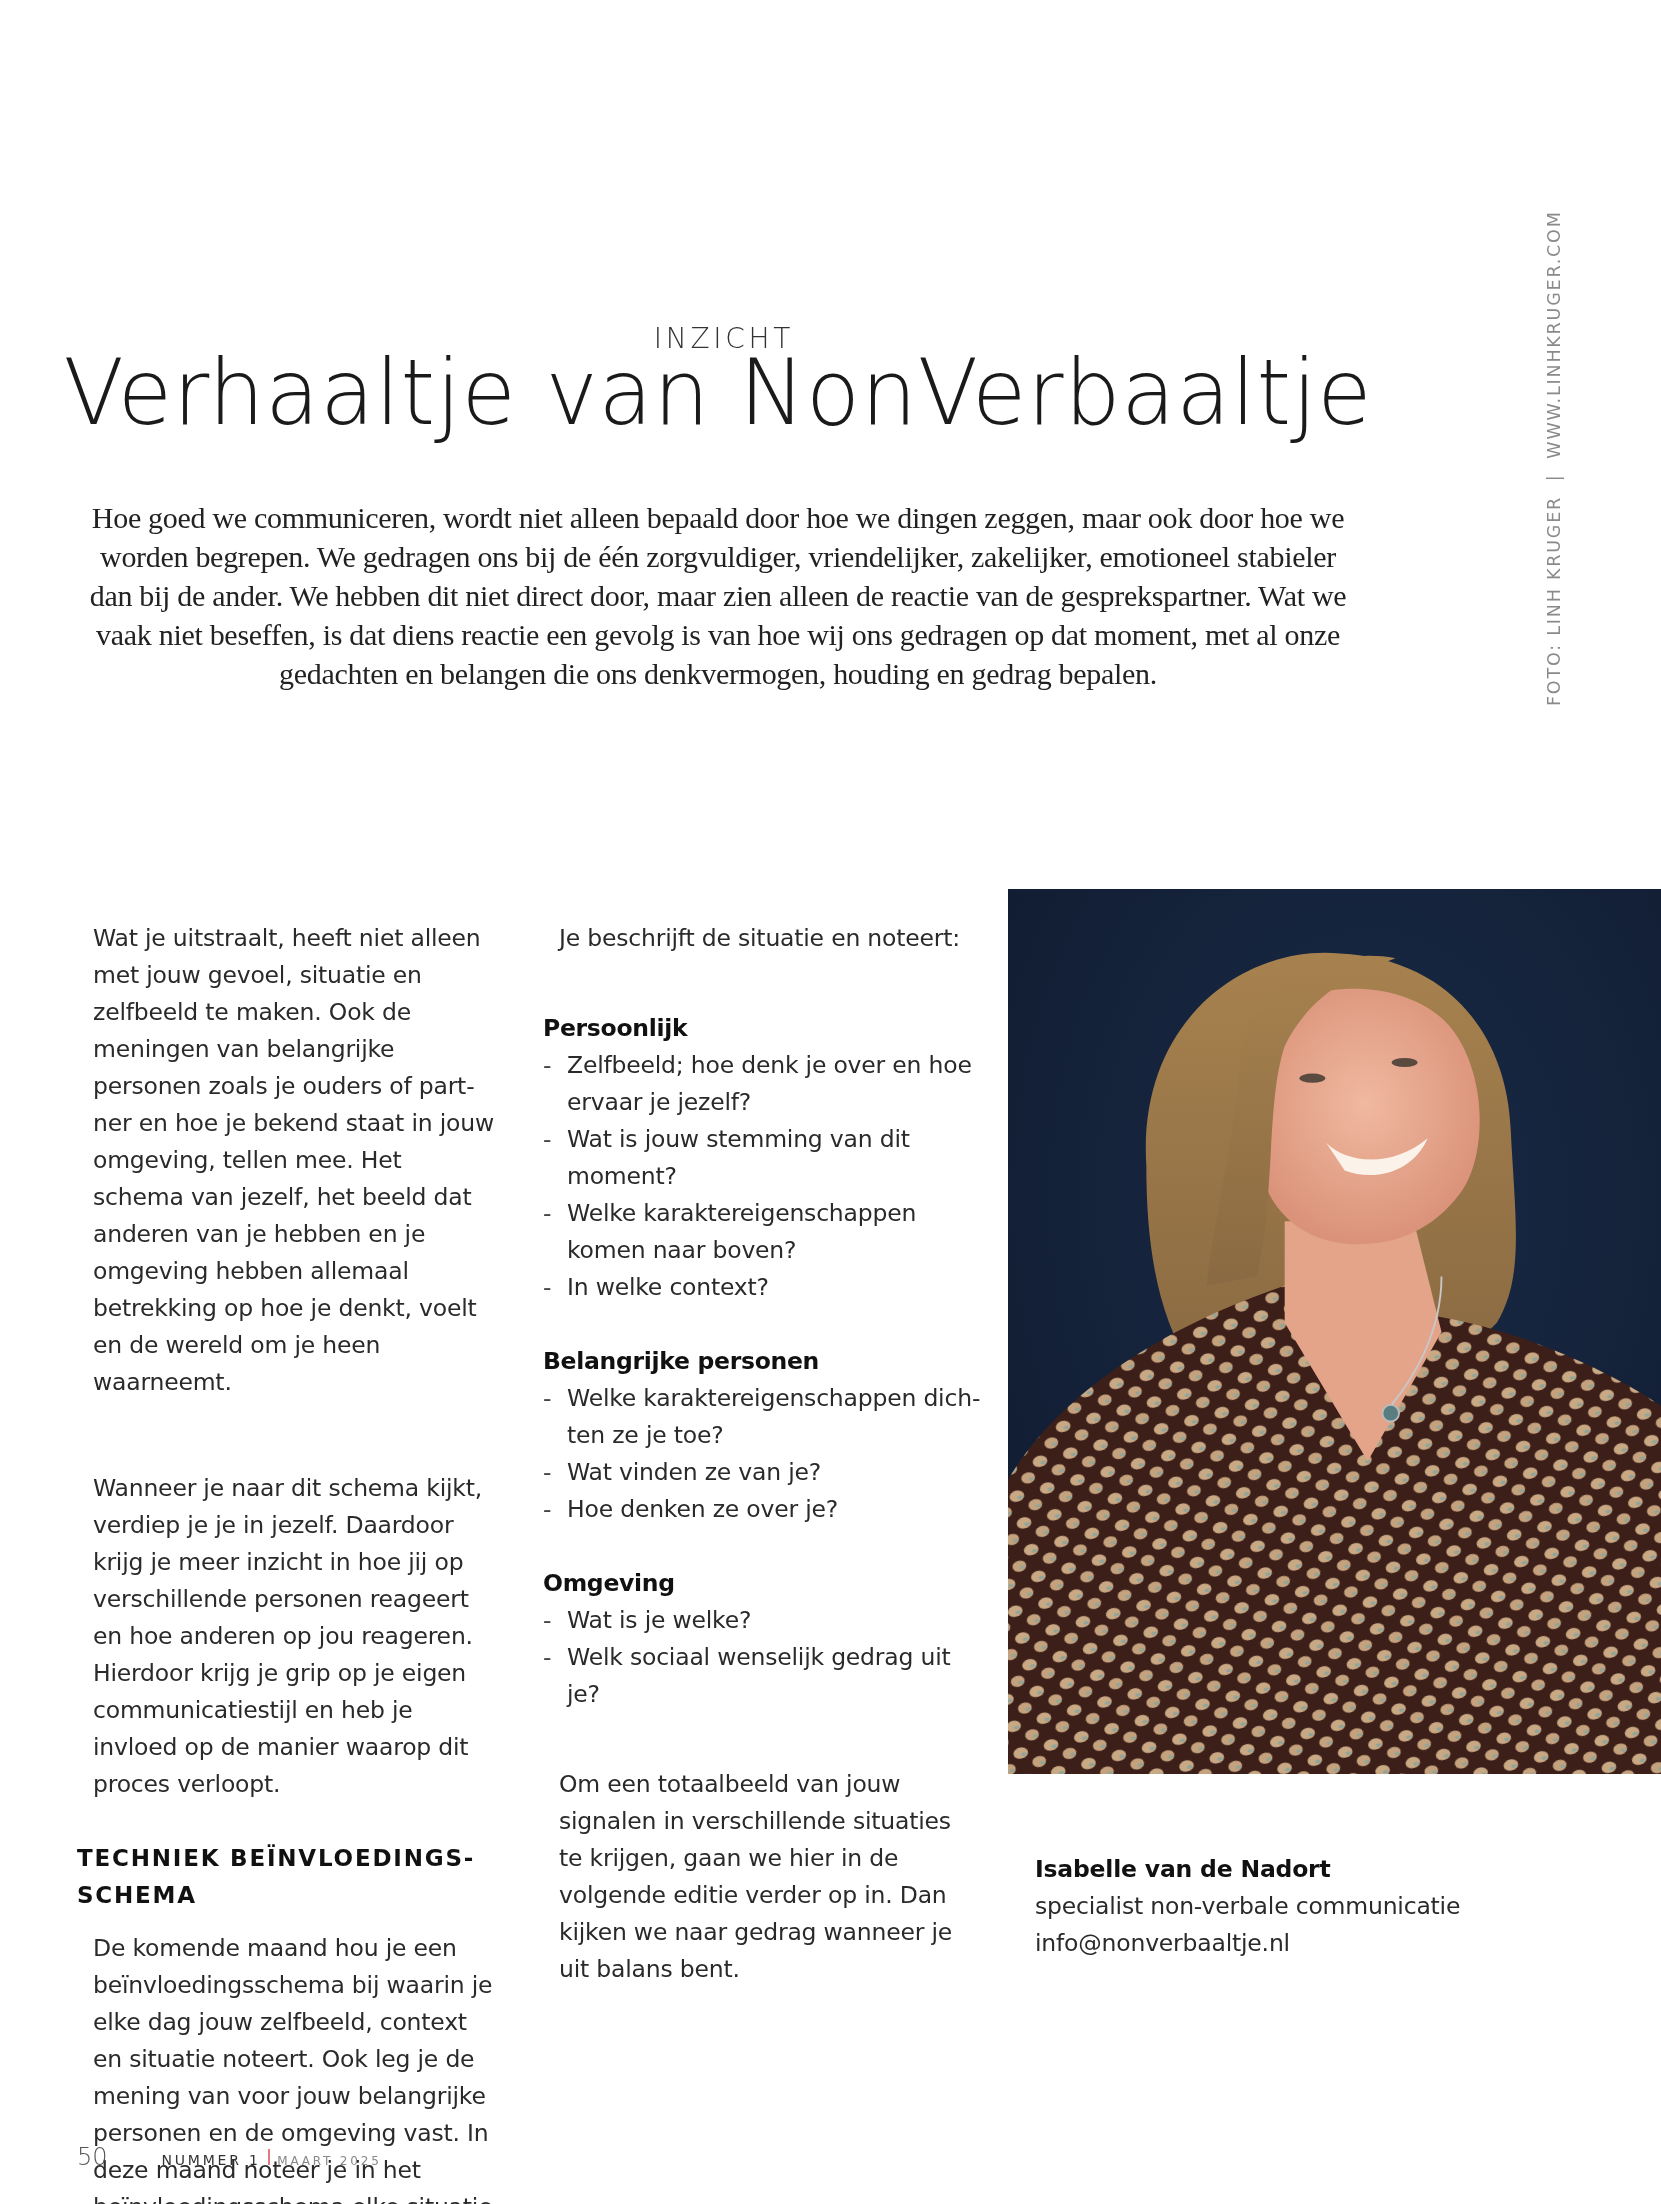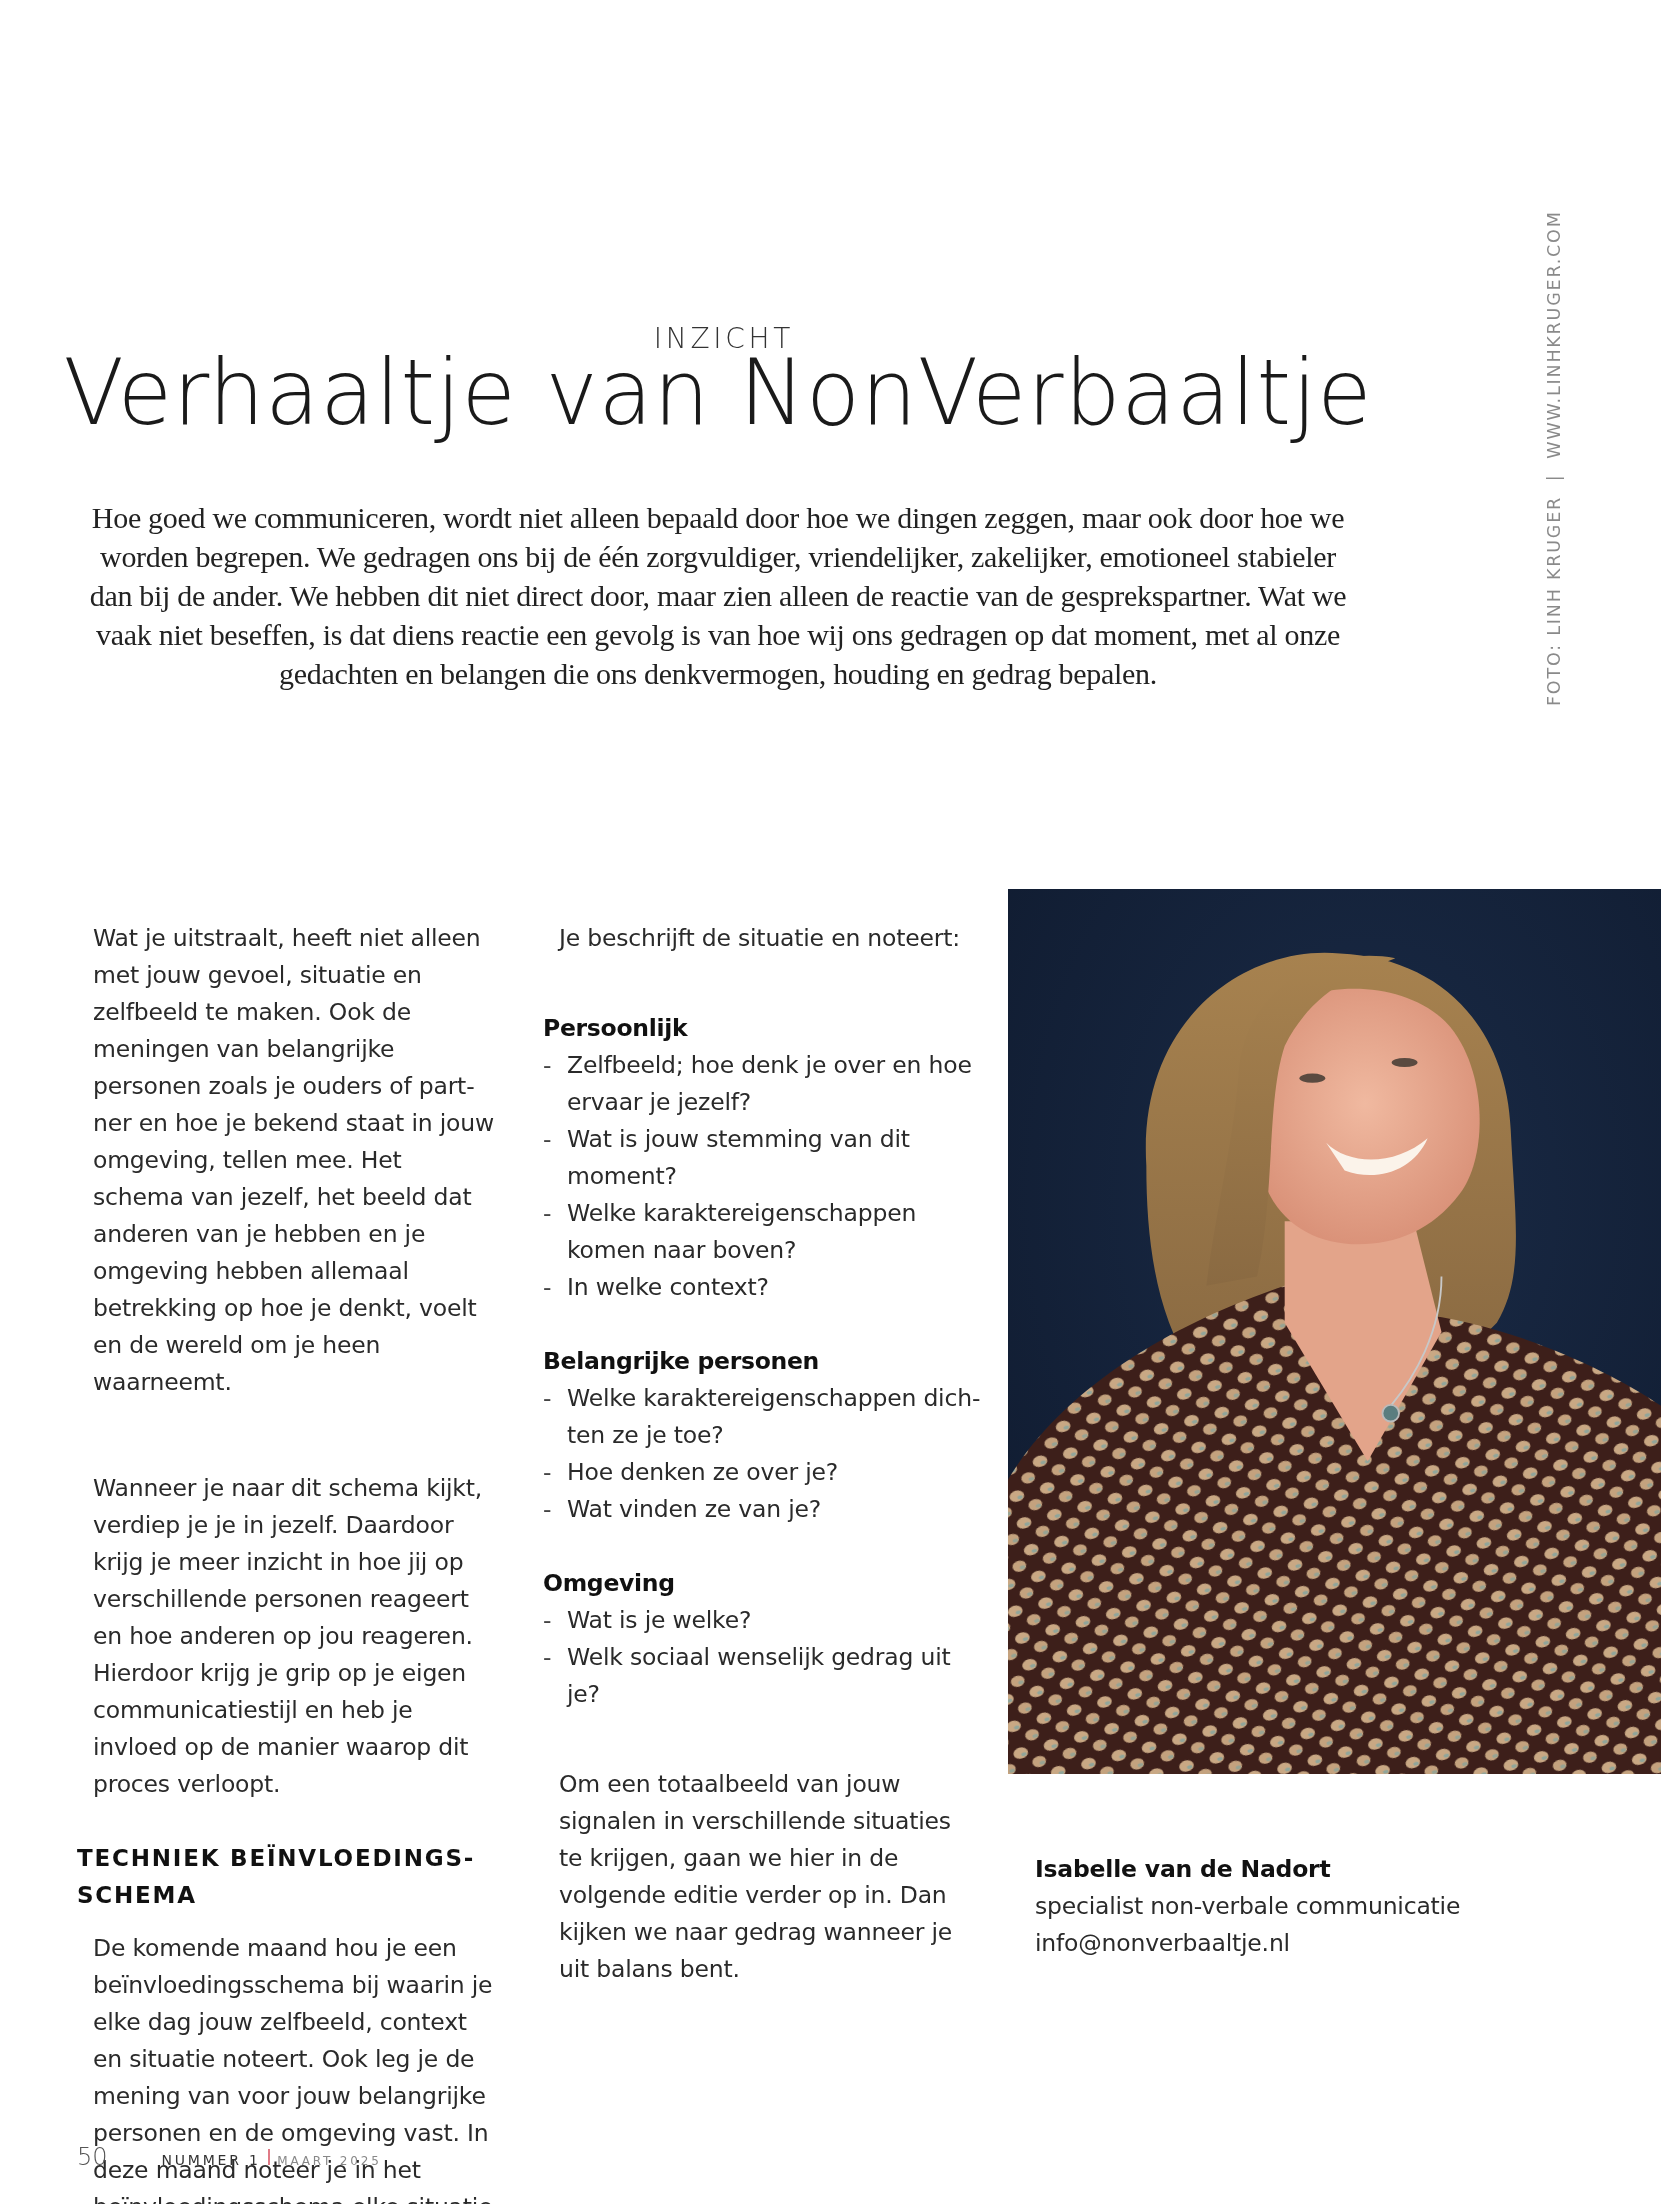--- a/index.html
+++ b/index.html
@@ -107,22 +107,22 @@
       <li>Wat is jouw stemming van dit moment?</li>
       <li>Welke karaktereigenschappen komen naar boven?</li>
       <li>In welke context?</li>
     </ul>
   </div>
   <div class="gap"></div>
   <div>
     <div class="sub">Belangrijke personen</div>
     <ul>
       <li>Welke karaktereigenschappen dich­ten ze je toe?</li>
+      <li>Wat vinden ze van je?</li>
       <li>Hoe denken ze over je?</li>
-      <li>Wat vinden ze van je?</li>
     </ul>
   </div>
   <div class="gap"></div>
   <div>
     <div class="sub">Omgeving</div>
     <ul>
       <li>Wat is je welke?</li>
       <li>Welk sociaal wenselijk gedrag uit je?</li>
     </ul>
   </div>

